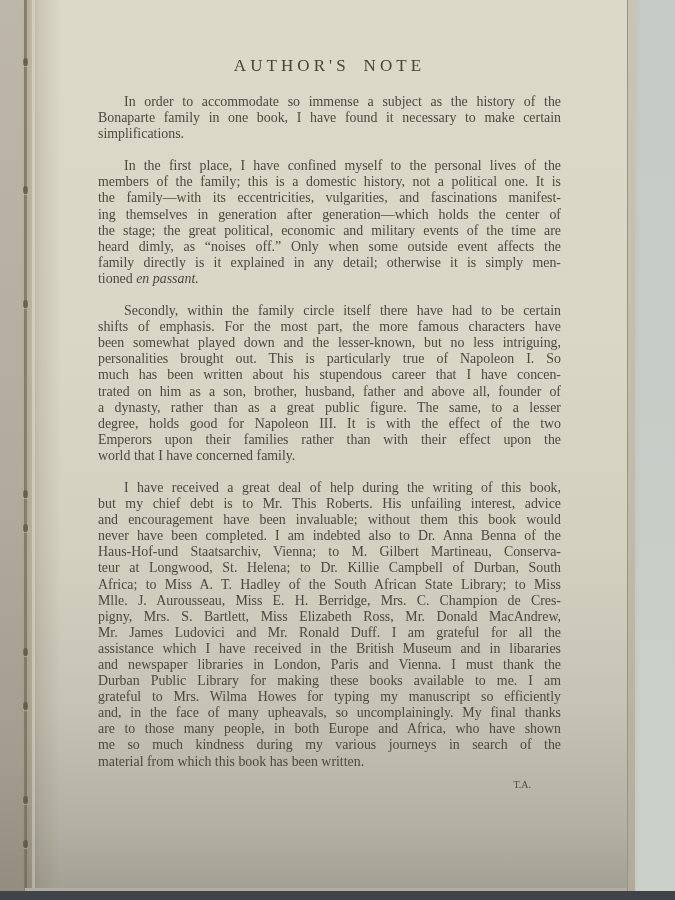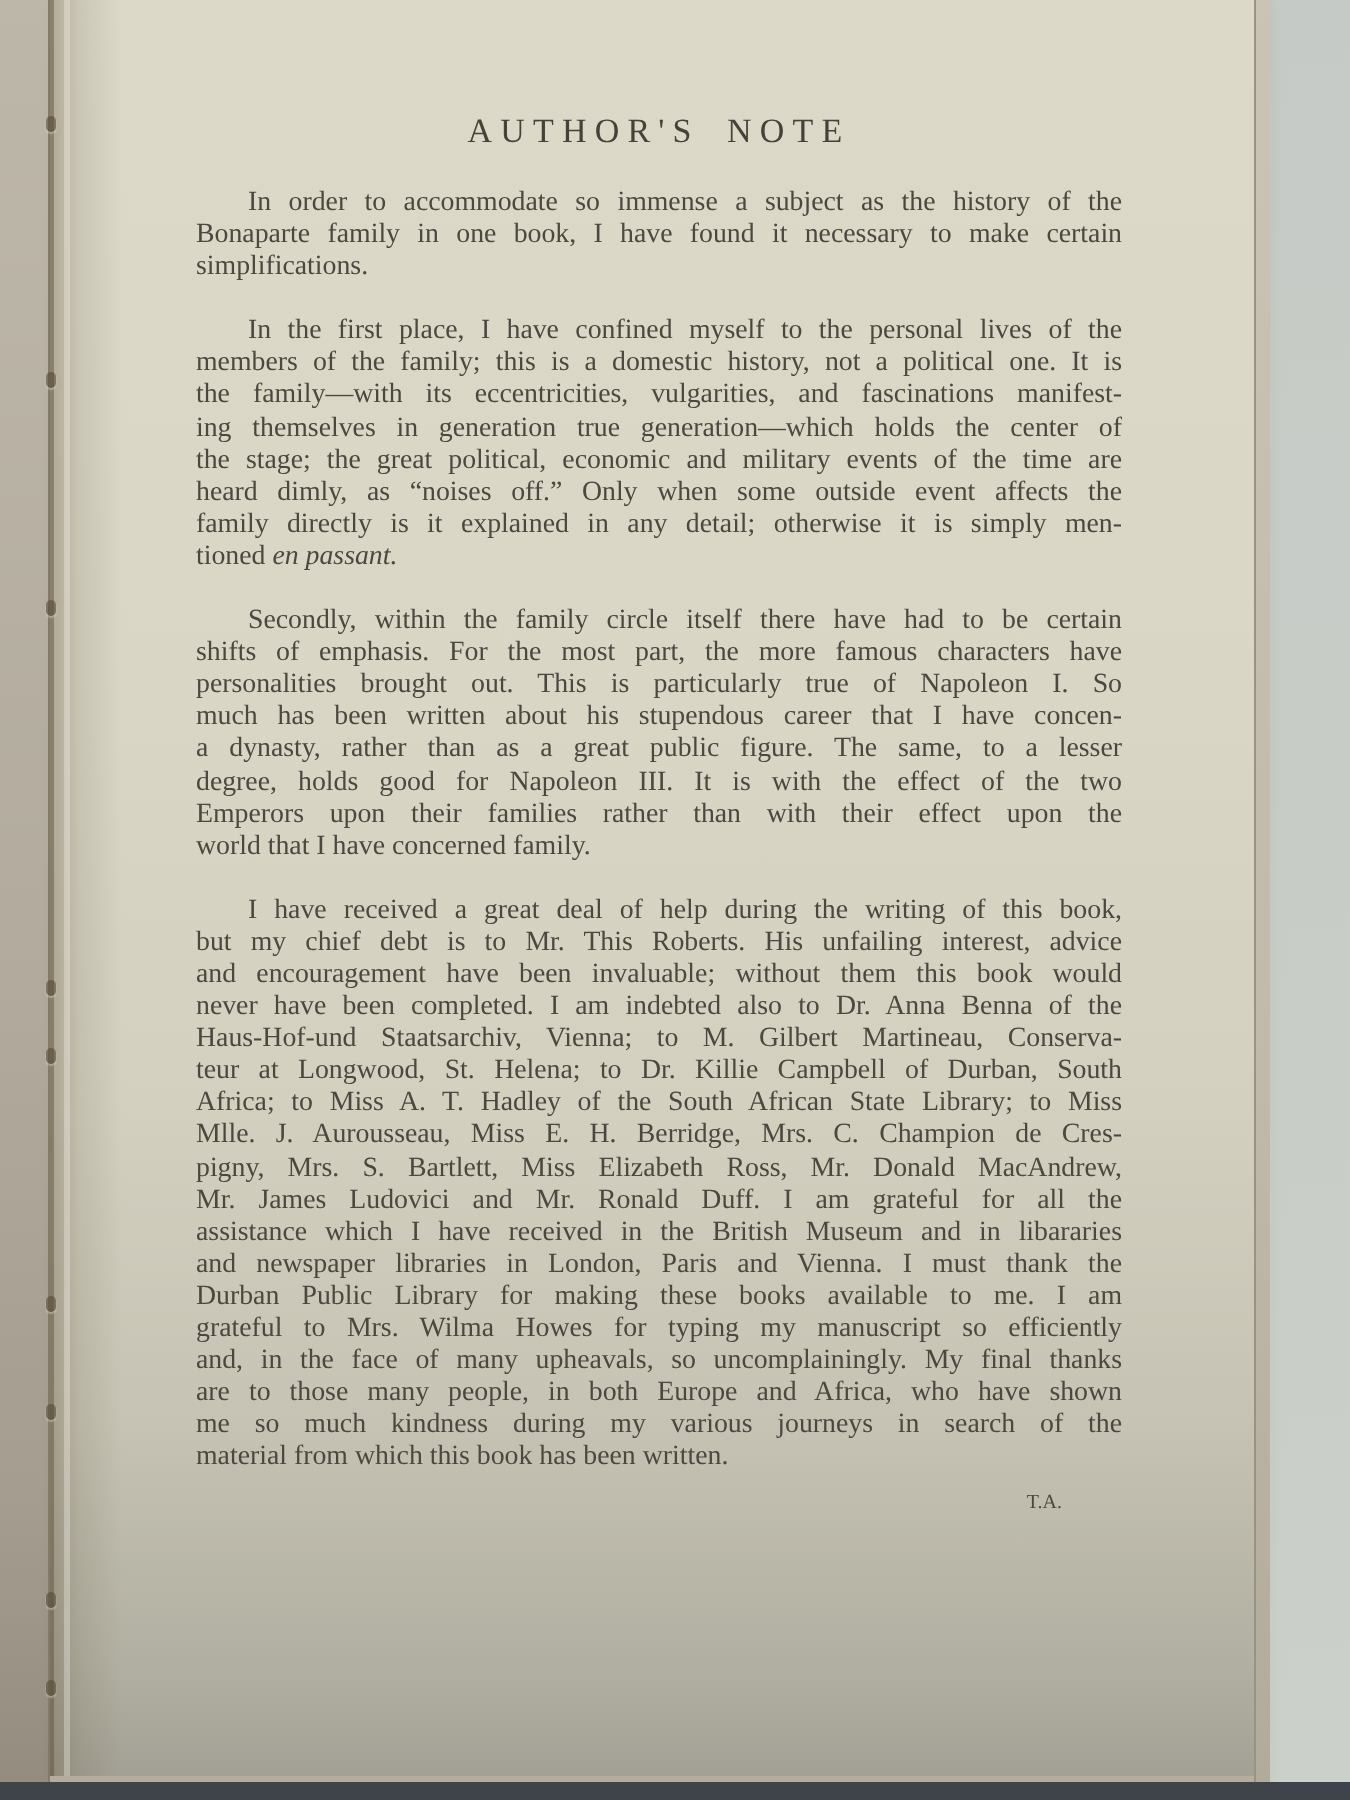--- a/index.html
+++ b/index.html
@@ -103,31 +103,33 @@
       <div id="body-text">
           <div class="para">
             <div class="line first">In order to accommodate so immense a subject as the history of the</div>
             <div class="line">Bonaparte family in one book, I have found it necessary to make certain</div>
             <div class="line last">simplifications.</div>
           </div>
           <div class="para">
             <div class="line first">In the first place, I have confined myself to the personal lives of the</div>
             <div class="line">members of the family; this is a domestic history, not a political one. It is</div>
             <div class="line">the family—with its eccentricities, vulgarities, and fascinations manifest-</div>
-            <div class="line">ing themselves in generation true generation—which holds the center of</div>
+            <div class="line">ing themselves in generation after generation—which holds the center of</div>
             <div class="line">the stage; the great political, economic and military events of the time are</div>
             <div class="line">heard dimly, as “noises off.” Only when some outside event affects the</div>
             <div class="line">family directly is it explained in any detail; otherwise it is simply men-</div>
             <div class="line last">tioned <i>en passant.</i></div>
           </div>
           <div class="para">
             <div class="line first">Secondly, within the family circle itself there have had to be certain</div>
             <div class="line">shifts of emphasis. For the most part, the more famous characters have</div>
+            <div class="line">been somewhat played down and the lesser-known, but no less intriguing,</div>
             <div class="line">personalities brought out. This is particularly true of Napoleon I. So</div>
             <div class="line">much has been written about his stupendous career that I have concen-</div>
+            <div class="line">trated on him as a son, brother, husband, father and above all, founder of</div>
             <div class="line">a dynasty, rather than as a great public figure. The same, to a lesser</div>
             <div class="line">degree, holds good for Napoleon III. It is with the effect of the two</div>
             <div class="line">Emperors upon their families rather than with their effect upon the</div>
             <div class="line last">world that I have concerned family.</div>
           </div>
           <div class="para extra-gap">
             <div class="line first">I have received a great deal of help during the writing of this book,</div>
             <div class="line">but my chief debt is to Mr. This Roberts. His unfailing interest, advice</div>
             <div class="line">and encouragement have been invaluable; without them this book would</div>
             <div class="line">never have been completed. I am indebted also to Dr. Anna Benna of the</div>

